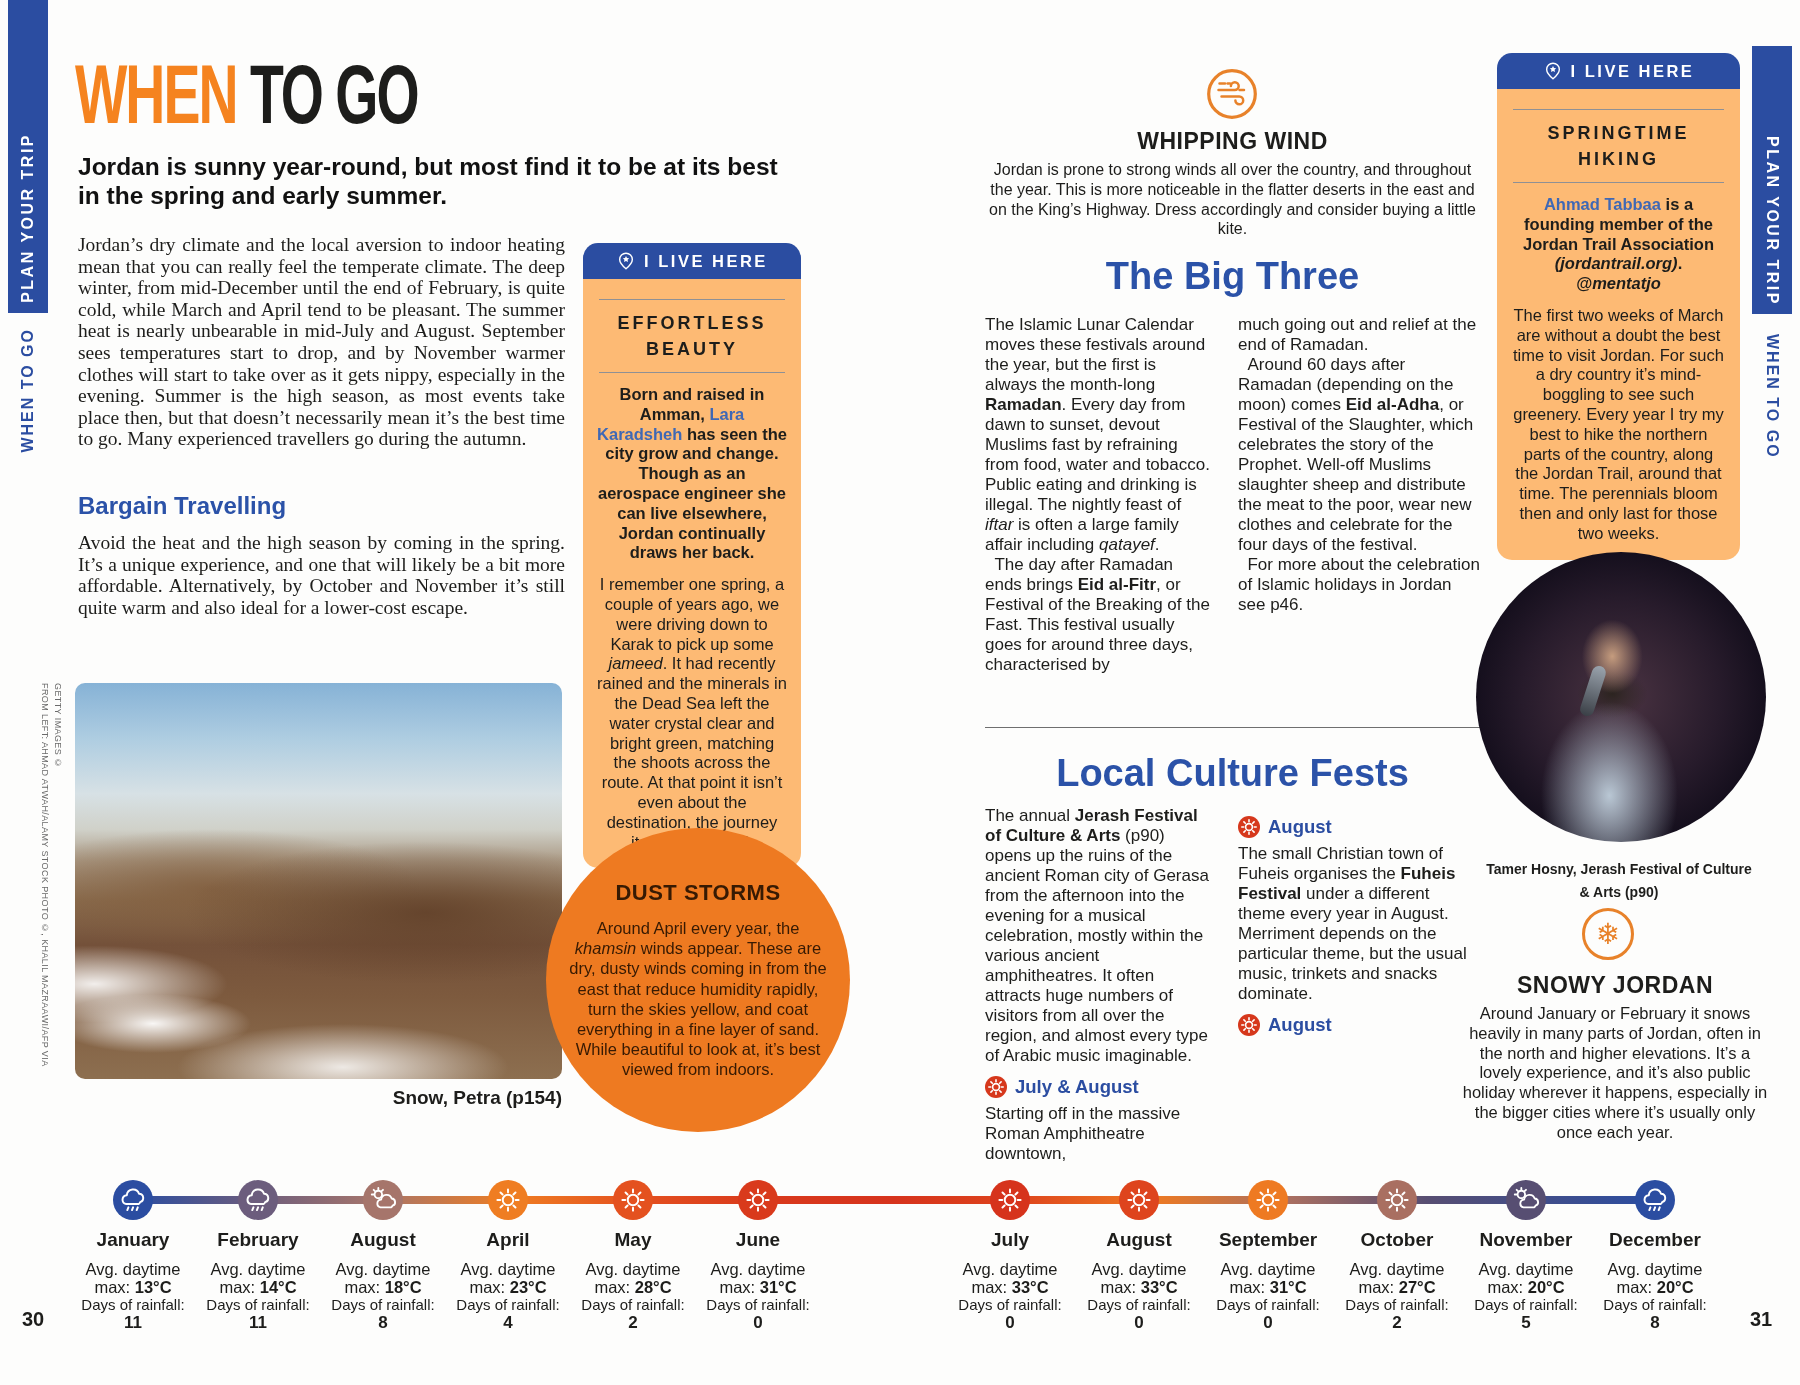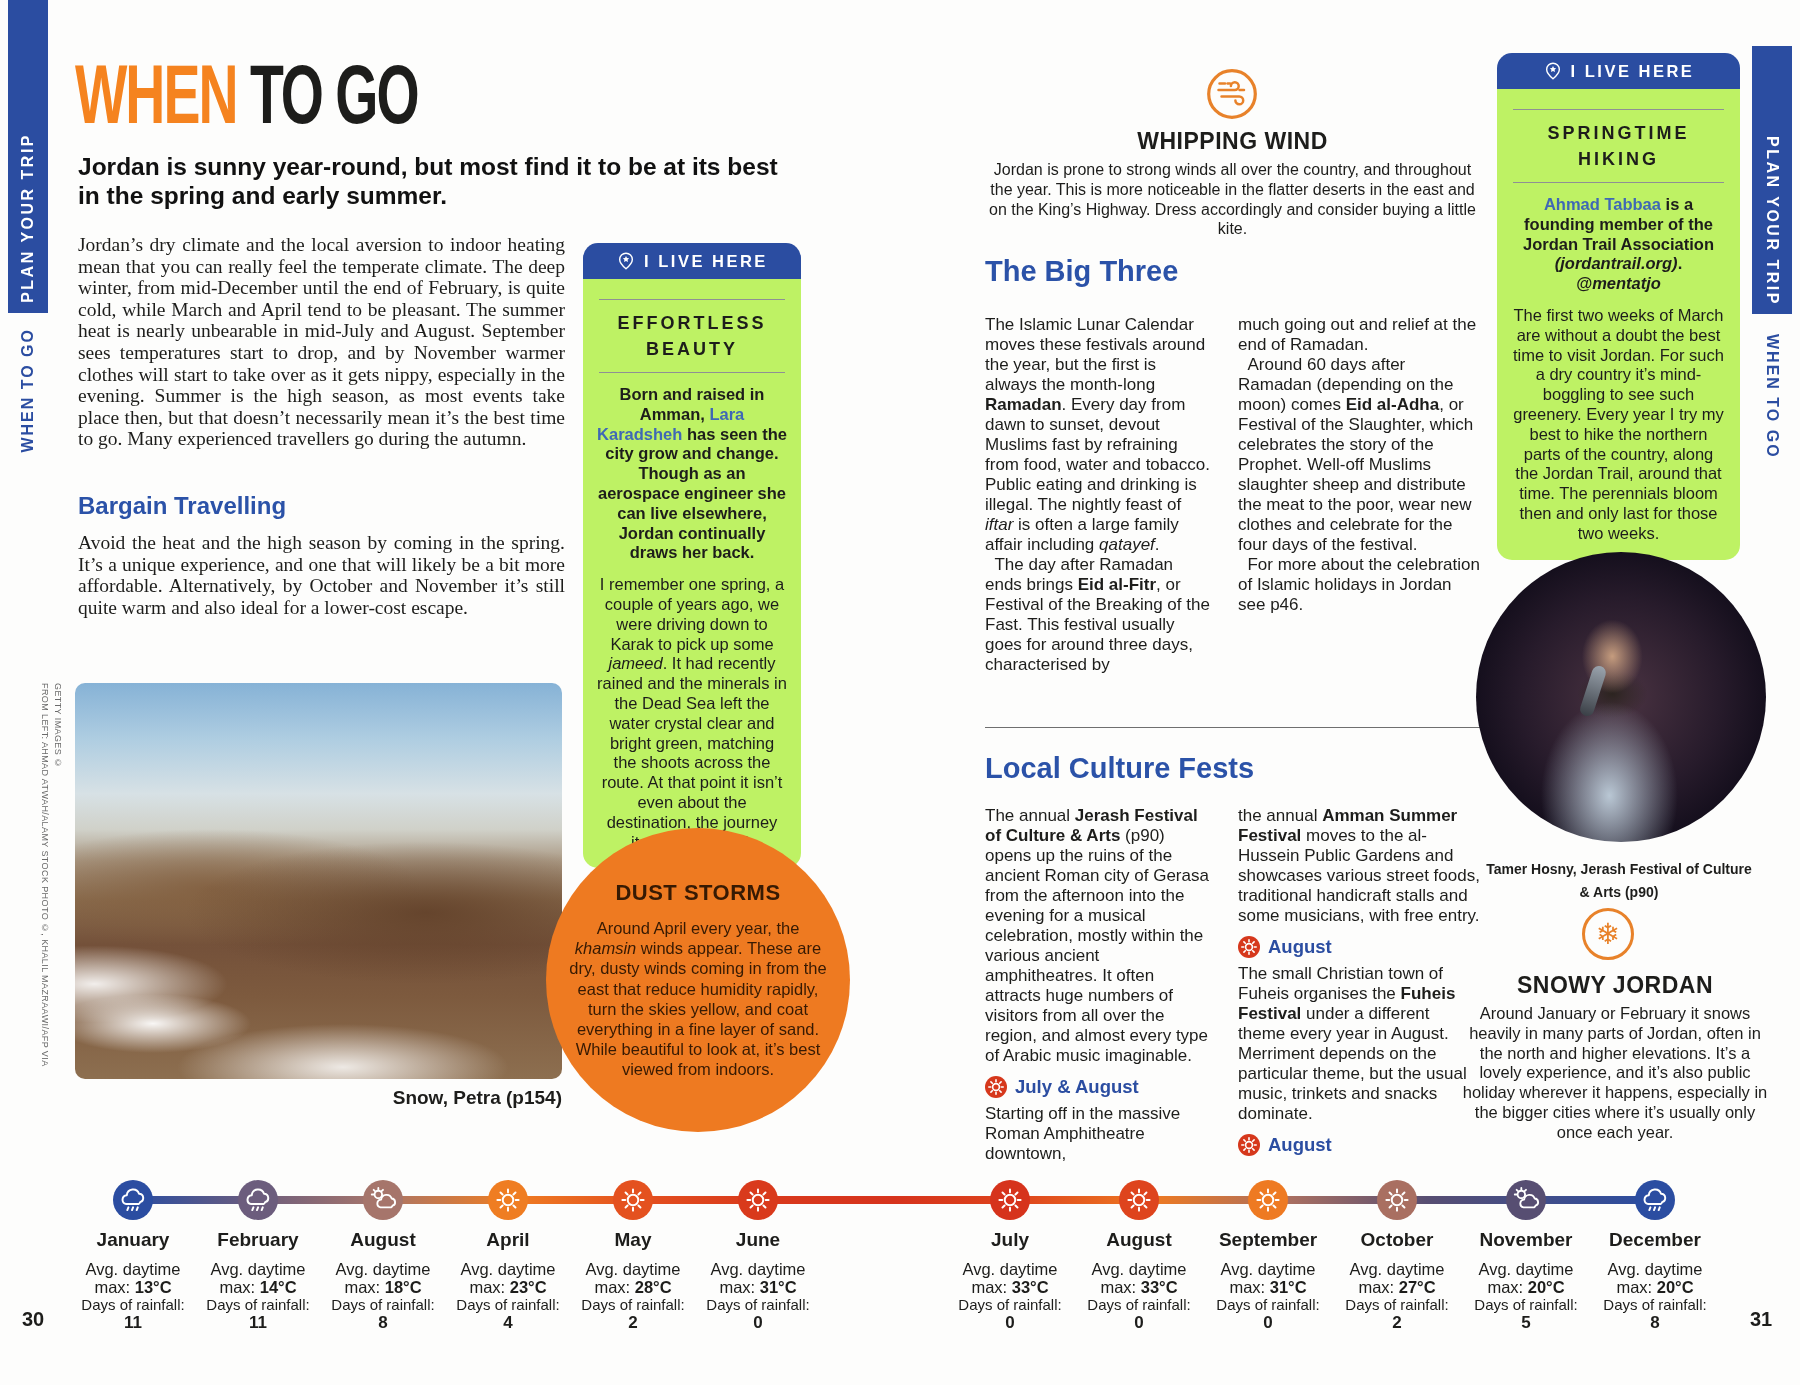--- a/index.html
+++ b/index.html
@@ -43,40 +43,40 @@
   .credit{position:absolute;left:38px;top:683px;height:396px;width:28px;font-size:9px;
     color:#6a6a6a;letter-spacing:.4px;writing-mode:vertical-lr;line-height:13px;}
   .caption1{position:absolute;left:75px;top:1087px;width:487px;text-align:right;
     font-size:19px;font-weight:bold;}
 
   
   .ilh{position:absolute;}
   .ilh-head{height:36px;background:#2b4da1;border-radius:15px 15px 0 0;display:flex;
     align-items:center;justify-content:center;gap:8px;color:#fff;font-weight:bold;
     font-size:16.5px;letter-spacing:2.5px;}
-  .ilh-body{background:#bef264;border-radius:0 0 15px 15px;padding:12px 14px 16px;text-align:center;}
+  .ilh-body{background:#fdba74;border-radius:0 0 15px 15px;padding:12px 14px 16px;text-align:center;}
   .ilh-rule{border:none;border-top:1.5px solid #8f9094;margin:8px 2px;}
   .ilh-title{font-size:18px;font-weight:bold;letter-spacing:3px;line-height:26px;margin:10px 0;}
   .ilh-lead{font-size:16.5px;font-weight:bold;line-height:19.8px;margin-top:12px;}
   .ilh-text{font-size:16.5px;line-height:19.8px;margin-top:12px;}
   .blue{color:#3f68b5;}
 
   
   .dust{position:absolute;left:546px;top:828px;width:304px;height:304px;border-radius:50%;
     background:#ee7a21;color:#371a03;text-align:center;}
   .dust-t{font-size:22px;font-weight:bold;letter-spacing:.5px;margin:52px 0 12px;}
   .dust-p{font-size:16.5px;line-height:20.2px;margin:0 auto;width:262px;}
 
   
   .icon-ring{position:absolute;width:52px;height:52px;}
   .whip-h{position:absolute;left:985px;top:128px;width:495px;text-align:center;
     font-size:23px;font-weight:bold;letter-spacing:.5px;}
   .whip-p{position:absolute;left:985px;top:160px;width:495px;text-align:center;
     font-size:16px;line-height:19.8px;}
-  .sec-h{position:absolute;width:495px;left:985px;text-align:left;font-size:29px;}
+  .sec-h{position:absolute;width:495px;left:985px;text-align:center;font-size:38px;}
   .col{position:absolute;font-size:17px;line-height:20px;}
   .rule-h{position:absolute;left:985px;top:719px;width:495px;border:none;border-top:1.5px solid #6f6f6f;}
   .badge{display:flex;align-items:center;gap:8px;margin:10px 0 6px;font-size:18.5px;
     font-weight:bold;color:#2b4da1;}
   .badge svg{flex:0 0 auto;}
 
   
   .photo2{position:absolute;left:1476px;top:552px;width:290px;height:290px;border-radius:50%;
     background:
       radial-gradient(95px 130px at 46% 84%, #b9c7d4, rgba(185,199,212,0) 72%),
@@ -203,21 +203,20 @@
               <path d="M11 3.8v1.9M11 16.3v1.9M3.8 11h1.9M16.3 11h1.9M5.9 5.9l1.4 1.4M14.7 14.7l1.4 1.4M16.1 5.9l-1.4 1.4M7.3 14.7l-1.4 1.4"></path>
             </g>
           </svg>
       </span>
       <span>July &amp; August</span>
     </div>
     <div>Starting off in the massive Roman Amphitheatre downtown,</div>
   </div>
 
   <div class="col" style="left:1238px;top:806px;width:243px;">
-    <div>the annual <b>Amman Summer Festival</b> moves to the al-Hussein Public Gardens and showcases various street foods, traditional handicraft stalls and some musicians, with free entry.</div>
     <div class="badge">
       <span style="display:flex;">
         <svg width="22" height="22" viewBox="0 0 22 22">
             <circle cx="11" cy="11" r="11" fill="#d6381c"></circle>
             <g fill="none" stroke="#fff" stroke-width="1.6" stroke-linecap="round">
               <circle cx="11" cy="11" r="3.4"></circle>
               <path d="M11 3.8v1.9M11 16.3v1.9M3.8 11h1.9M16.3 11h1.9M5.9 5.9l1.4 1.4M14.7 14.7l1.4 1.4M16.1 5.9l-1.4 1.4M7.3 14.7l-1.4 1.4"></path>
             </g>
           </svg>
       </span>

